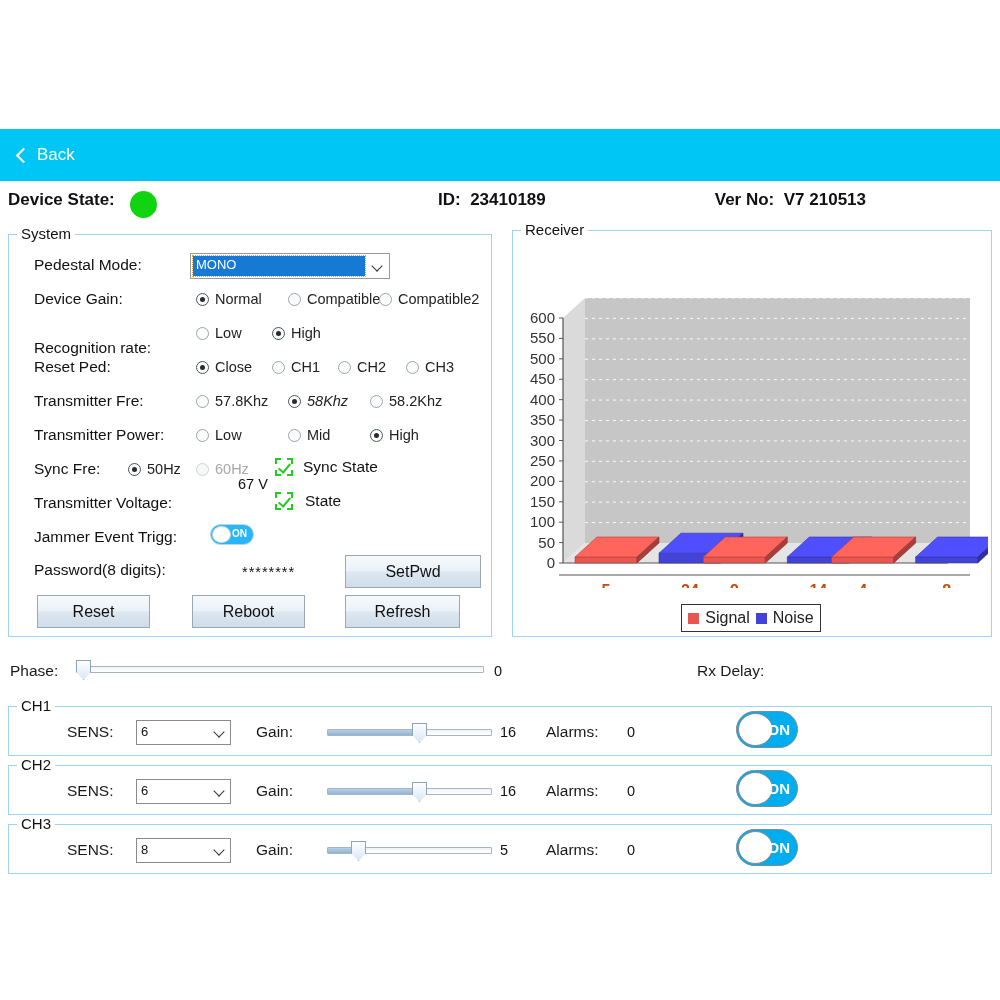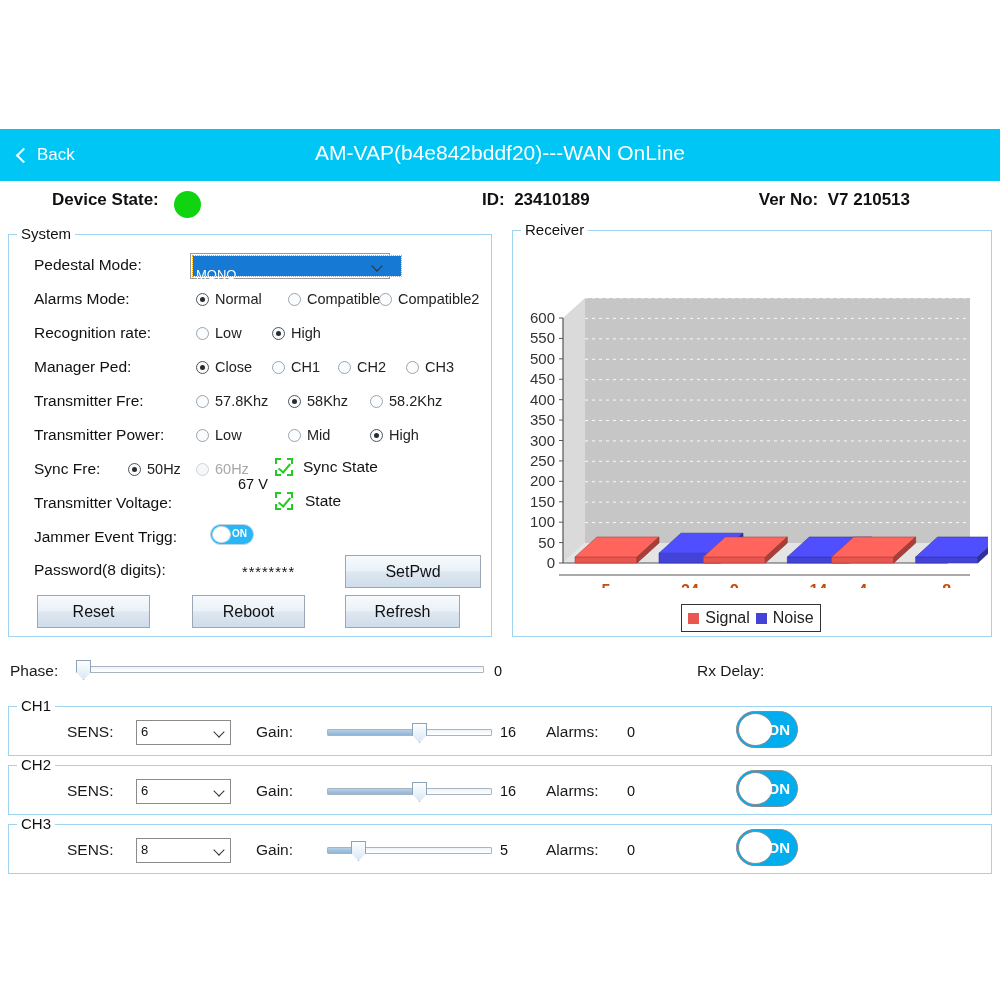--- a/index.html
+++ b/index.html
@@ -52,21 +52,21 @@
     border-left: 2px solid #ffffff; border-bottom: 2px solid #ffffff;
     transform: rotate(45deg); margin-top: 1px;
   }
   .back-label { font-size: 17px; color: #ffffff; }
   .devtitle {
     position: absolute; left: 0; top: 12px; width: 1000px;
     text-align: center; font-size: 21px; color: #ffffff;
   }
 
   
-  .statusrow { position: absolute; left: 0; top: 190px; width: 872px; height: 36px; margin-left: 44px; }
+  .statusrow { position: absolute; left: 0; top: 190px; width: 872px; height: 36px; }
   .st-label {
     position: absolute; left: 8px; top: 0;
     font-size: 17px; font-weight: bold; color: #111;
   }
   .led {
     position: absolute; left: 130px; top: 1px;
     width: 27px; height: 27px; border-radius: 50%;
     background: #11D411;
   }
   .st-id {
@@ -96,23 +96,23 @@
   }
   .sel .seltext { position: absolute; left: 4px; top: 3px; }
   .sel .arrow {
     position: absolute; right: 7px; top: 7px;
     width: 8px; height: 8px;
     border-right: 1.6px solid #333; border-bottom: 1.6px solid #333;
     transform: rotate(45deg);
   }
   #pedestal-combo { left: 190px; top: 253px; width: 200px; height: 26px; border:1px solid #999; }
   #pedestal-combo .selfield {
-    position: absolute; left: 2px; top: 2px; width: 208px; height: 20px;
+    position: absolute; left: 2px; top: 2px; width: 172px; height: 20px;
     background: #1679d4; color: #ffffff; font-size: 13px;
-    outline: 1px dotted #f0a000; padding-left: 3px; padding-top: 11px;
+    outline: 1px dotted #f0a000; padding-left: 3px; padding-top: 1px;
   }
   #pedestal-combo .arrow { right: 8px; top: 8px; }
 
   
   .radio { position: absolute; display: flex; align-items: center; gap: 6px; font-size: 14.5px; color: #222; }
   .radio .dot {
     width: 13px; height: 13px; border-radius: 50%;
     border: 1px solid #9aa4ad; background: #fbfcfd; position: relative; flex: none;
   }
   .radio.on .dot { border-color: #4a5560; }
@@ -214,21 +214,20 @@
 <body>
 
 <div id="app">
 
 
   <div class="backbar">
     <div class="back-wrap">
       <span class="chev"></span>
       <span class="back-label">Back</span>
     </div>
-    <div class="devtitle">AM-VAP(b4e842bddf20)---WAN OnLine</div>
   </div>
 
   <div class="statusrow">
     <div class="st-label">Device State:</div>
     <div class="led"></div>
     <div class="st-id">
       <span>ID:</span>
       &nbsp;<span>23410189</span>
     </div>
     <div class="st-ver">
@@ -240,45 +239,45 @@
   <div class="group" id="sysgroup">
     <div class="legend">System</div>
   </div>
 
   <div class="flabel" style="left:34px; top:256px;">Pedestal Mode:</div>
   <div class="sel" id="pedestal-combo">
     <div class="selfield">MONO</div>
     <span class="arrow"></span>
   </div>
 
-  <div class="flabel" style="left:34px; top:290px;">Alarms Mode:</div>
+  <div class="flabel" style="left:34px; top:290px;">Device Gain:</div>
   <div class="radio on" style="left:196px; top:291px;">
     <span class="dot"></span>
     <span>Normal</span>
   </div>
   <div class="radio" style="left:288px; top:291px;">
     <span class="dot"></span>
     <span>Compatible1</span>
   </div>
   <div class="radio" style="left:379px; top:291px;">
     <span class="dot"></span>
     <span>Compatible2</span>
   </div>
 
-  <div class="flabel" style="left:34px; top:324px;">Recognition rate:</div>
+  <div class="flabel" style="left:34px; top:339px;">Recognition rate:</div>
   <div class="radio" style="left:196px; top:325px;">
     <span class="dot"></span>
     <span>Low</span>
   </div>
   <div class="radio on" style="left:272px; top:325px;">
     <span class="dot"></span>
     <span>High</span>
   </div>
 
-  <div class="flabel" style="left:34px; top:358px;">Manager Ped:</div>
+  <div class="flabel" style="left:34px; top:358px;">Reset Ped:</div>
   <div class="radio on" style="left:196px; top:359px;">
     <span class="dot"></span>
     <span>Close</span>
   </div>
   <div class="radio" style="left:272px; top:359px;">
     <span class="dot"></span>
     <span>CH1</span>
   </div>
   <div class="radio" style="left:338px; top:359px;">
     <span class="dot"></span>
@@ -287,21 +286,21 @@
   <div class="radio" style="left:406px; top:359px;">
     <span class="dot"></span>
     <span>CH3</span>
   </div>
 
   <div class="flabel" style="left:34px; top:392px;">Transmitter Fre:</div>
   <div class="radio" style="left:196px; top:393px;justify-content:space-between;">
     <span class="dot"></span>
     <span>57.8Khz</span>
   </div>
-  <div class="radio on" style="left:288px; top:393px;">
+  <div class="radio on" style="left:288px; top:393px;font-style:italic;">
     <span class="dot"></span>
     <span>58Khz</span>
   </div>
   <div class="radio" style="left:370px; top:393px;">
     <span class="dot"></span>
     <span>58.2Khz</span>
   </div>
 
   <div class="flabel" style="left:34px; top:426px;">Transmitter Power:</div>
   <div class="radio" style="left:196px; top:427px;">

